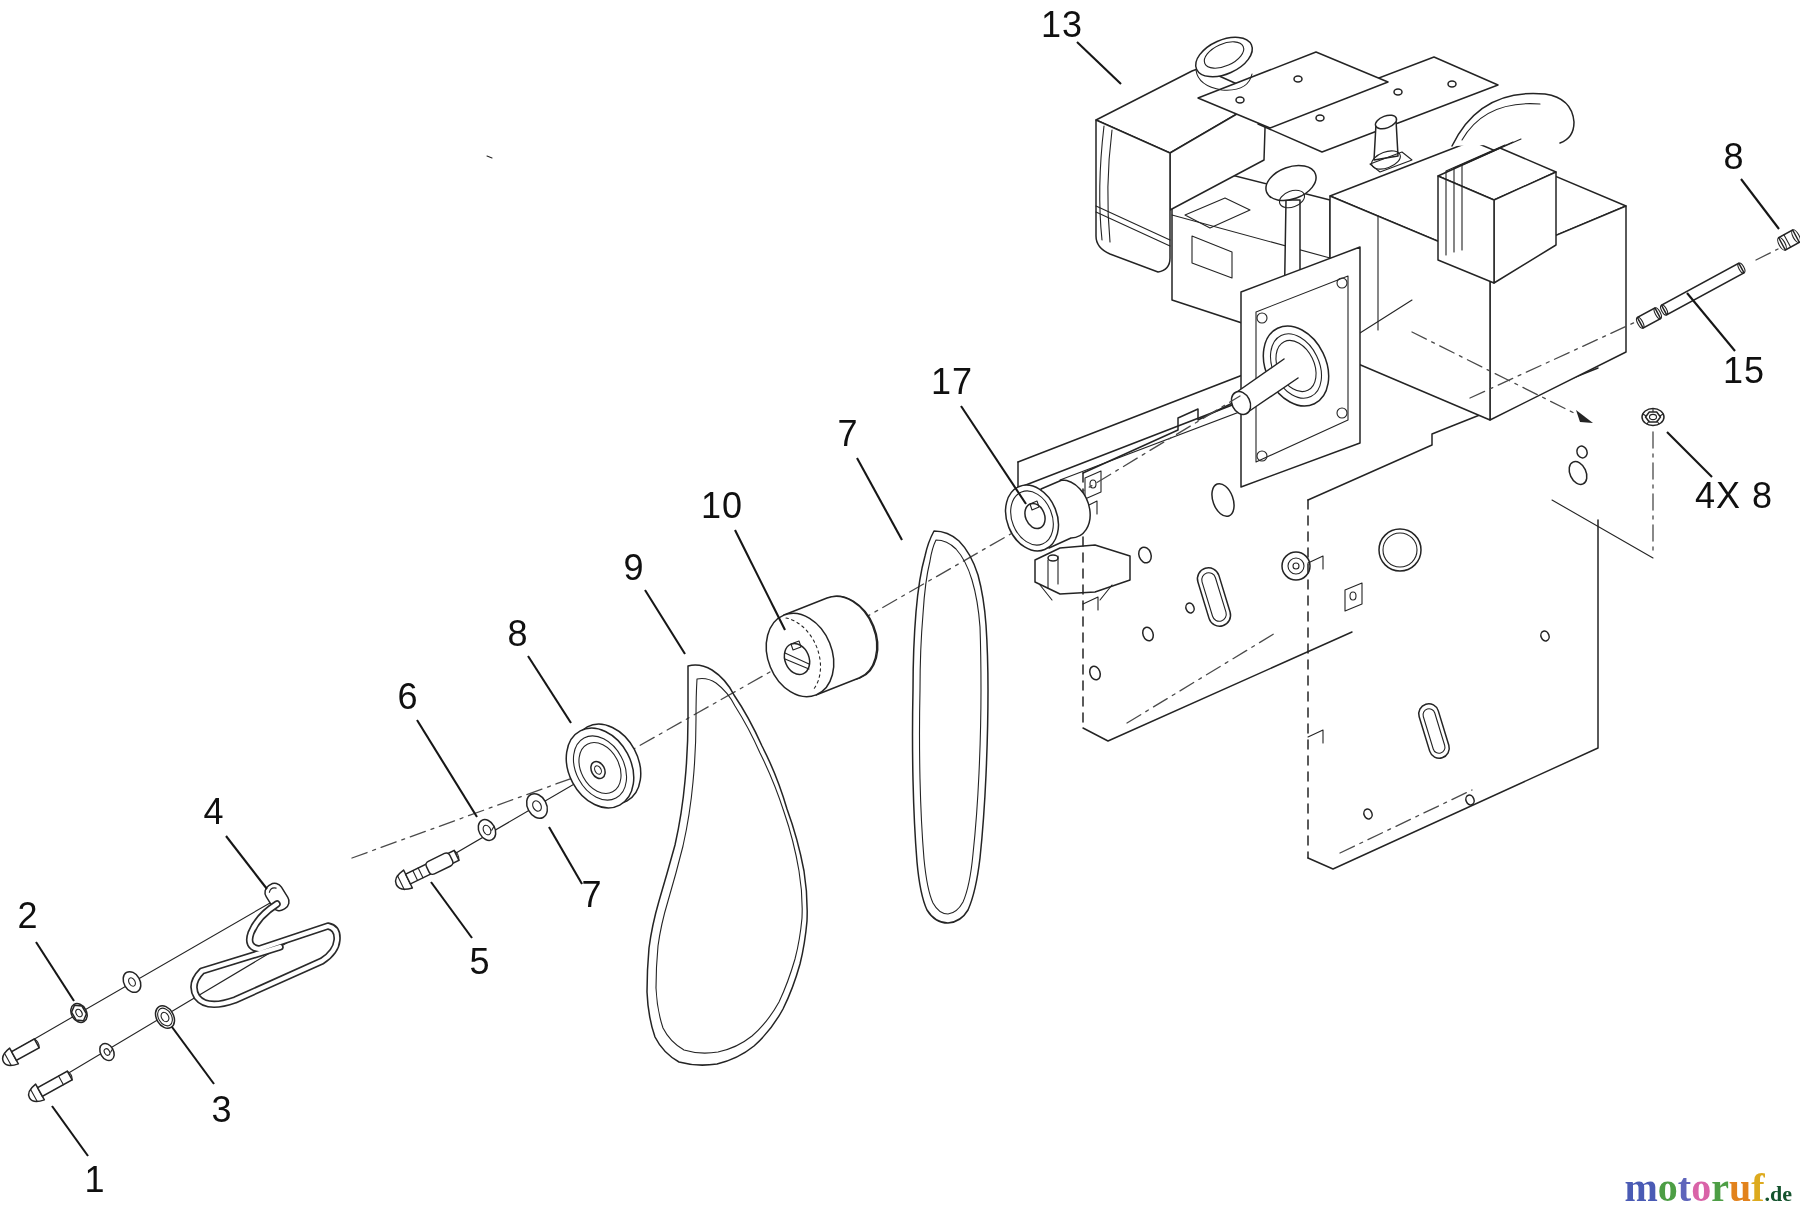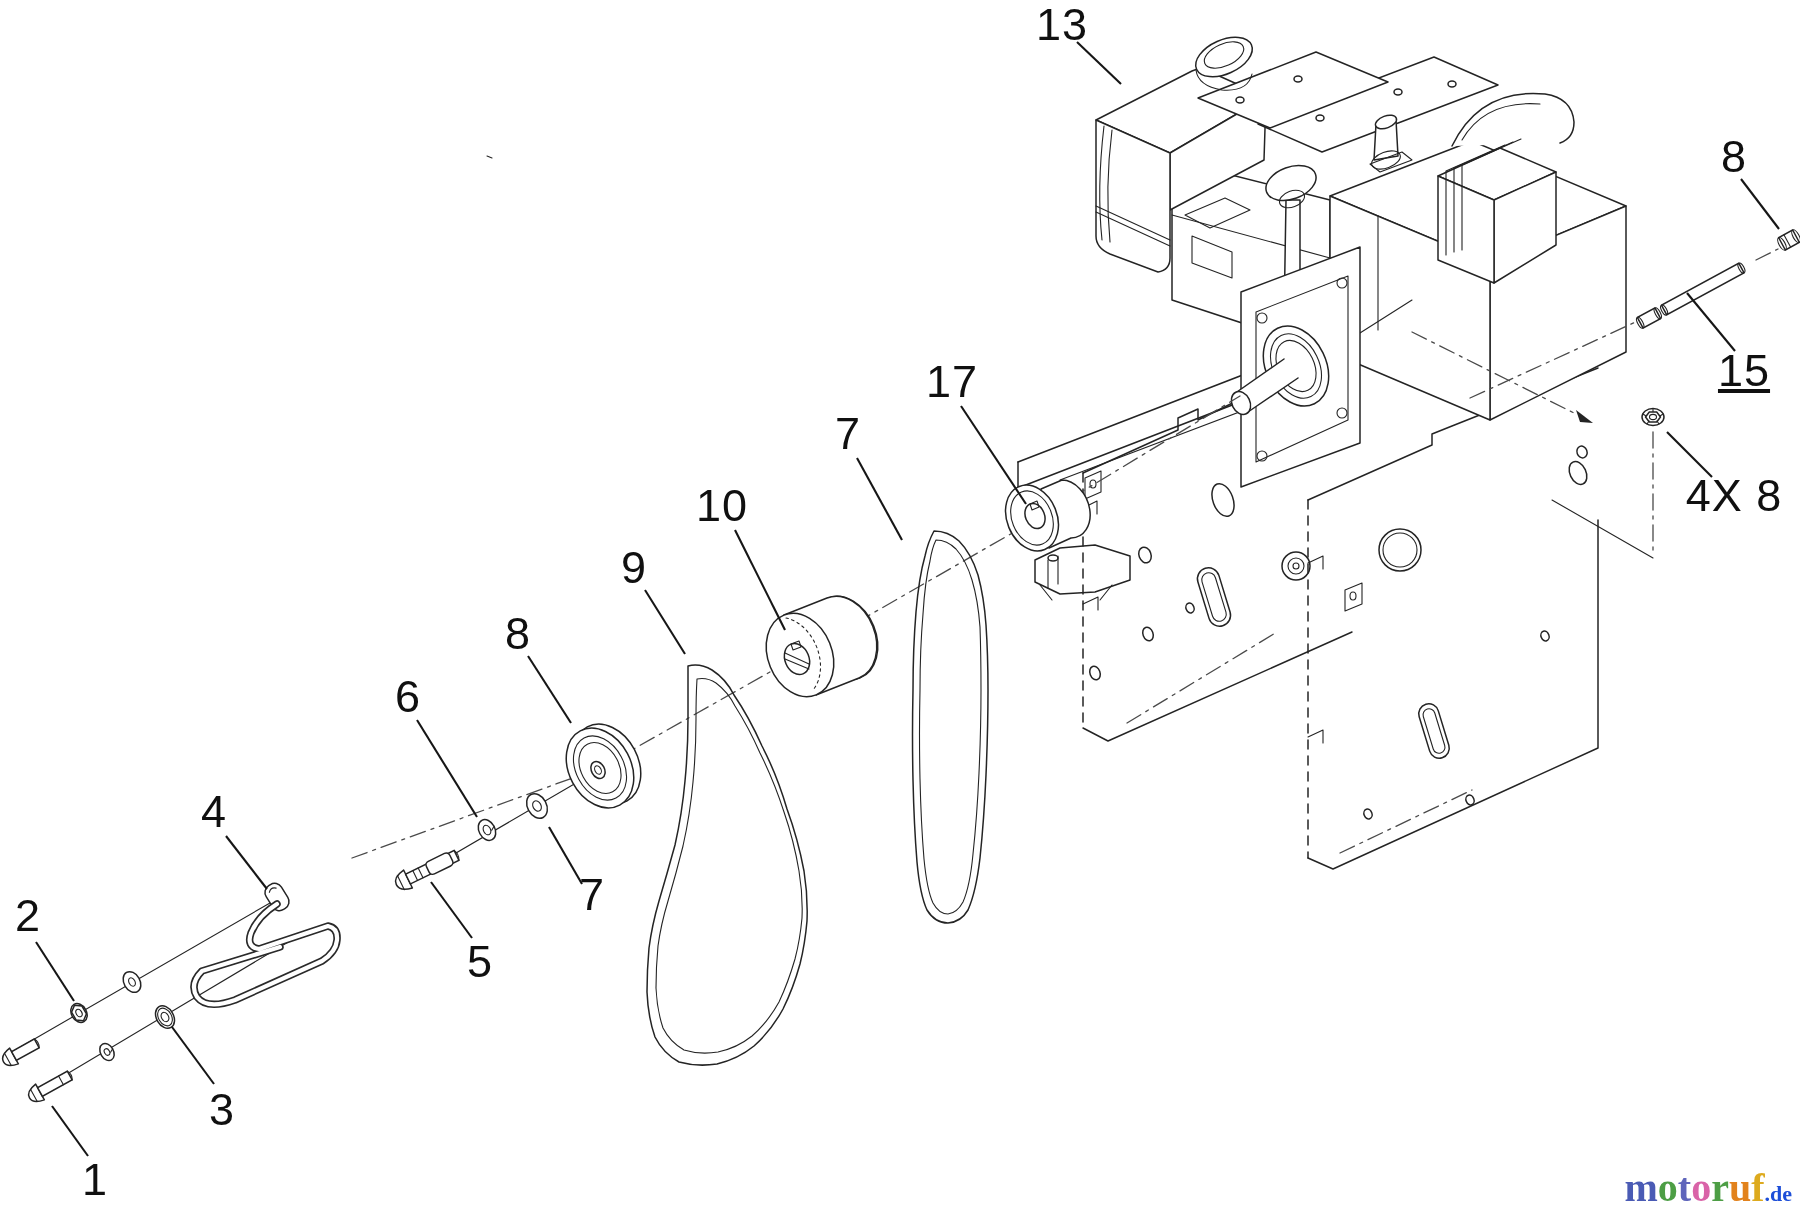--- a/index.html
+++ b/index.html
@@ -5,21 +5,21 @@
   html,body{margin:0;padding:0;background:#fff;}
   .stage{position:relative;width:1800px;height:1210px;background:#fff;overflow:hidden;
          font-family:"Liberation Sans",sans-serif;}
   .stage svg{position:absolute;left:0;top:0;}
   .ink{stroke:#242424;fill:none;stroke-width:1.5;stroke-linejoin:round;stroke-linecap:round;}
   .w{fill:#ffffff;}
   .thin{stroke-width:1.1;}
   .axis{stroke:#4a4a4a;stroke-width:1.3;stroke-dasharray:16 6 3 6;}
   .dashed{stroke-dasharray:9 7;}
   .leader{stroke:#161616;stroke-width:2.1;}
-  .callout{position:absolute;transform:translate(-50%,-50%);font-size:45px;color:#101010;
+  .callout{position:absolute;transform:translate(-50%,-50%);font-size:36px;color:#101010;
            white-space:nowrap;letter-spacing:1px;}
   .logo{position:absolute;right:8px;bottom:2px;font-family:"Liberation Serif",serif;
         font-weight:bold;font-size:40px;line-height:1;}
   .logo .suffix{font-size:22px;font-weight:bold;}
 </style>
 </head>
 <body>
 
 <div class="stage">
 
@@ -357,20 +357,20 @@
   <div class="callout" style="left: 480px; top: 962px;">5</div>
   <div class="callout" style="left: 408px; top: 697px;">6</div>
   <div class="callout" style="left: 592px; top: 895px;">7</div>
   <div class="callout" style="left: 518px; top: 634px;">8</div>
   <div class="callout" style="left: 634px; top: 568px;">9</div>
   <div class="callout" style="left: 722px; top: 506px; text-align: right;">10</div>
   <div class="callout" style="left: 848px; top: 434px;">7</div>
   <div class="callout" style="left: 952px; top: 382px;">17</div>
   <div class="callout" style="left: 1062px; top: 25px;">13</div>
   <div class="callout" style="left: 1734px; top: 496px;">4X 8</div>
-  <div class="callout" style="left: 1744px; top: 371px; text-decoration: underline;">15</div>
+  <div class="callout" style="left: 1744px; top: 371px;">15</div>
   <div class="callout" style="left: 1734px; top: 157px;">8</div>
 
   <div class="logo">
-    <span style="color: rgb(74, 91, 181);">m</span><span style="color: rgb(77, 158, 69);">o</span><span style="color: rgb(95, 101, 187);">t</span><span style="color: rgb(217, 99, 168);">o</span><span style="color: rgb(77, 158, 69);">r</span><span style="color: rgb(226, 130, 28);">u</span><span style="color: rgb(221, 170, 30);">f</span><span class="suffix" style="color: #1d4ed8; text-align: center;">.de</span>
+    <span style="color: rgb(74, 91, 181);">m</span><span style="color: rgb(77, 158, 69);">o</span><span style="color: rgb(95, 101, 187);">t</span><span style="color: rgb(217, 99, 168);">o</span><span style="color: rgb(77, 158, 69);">r</span><span style="color: rgb(226, 130, 28);">u</span><span style="color: rgb(221, 170, 30);">f</span><span class="suffix" style="color: #14532d; text-align: center;">.de</span>
   </div>
 
 </div>
 
 </body></html>

